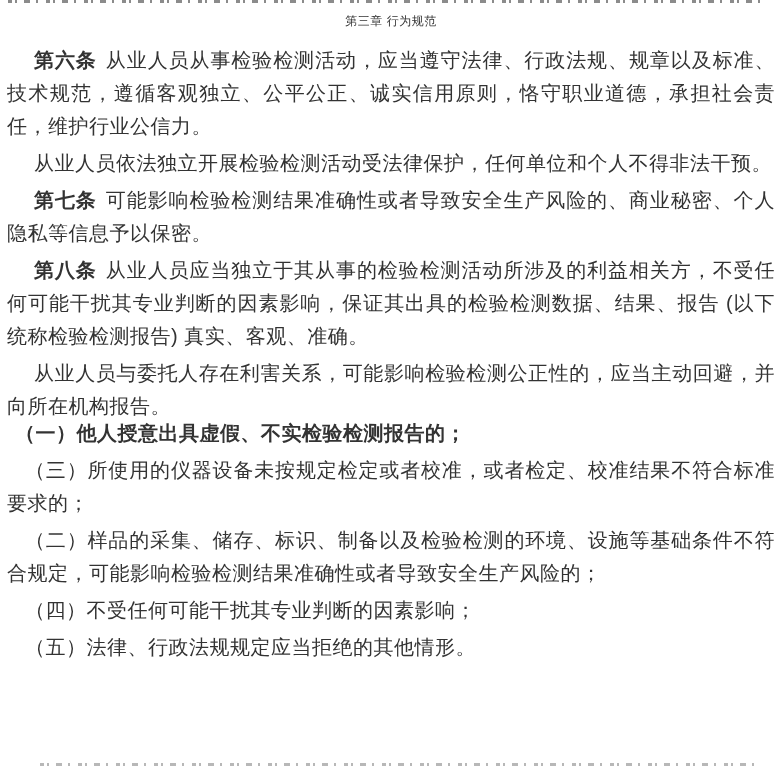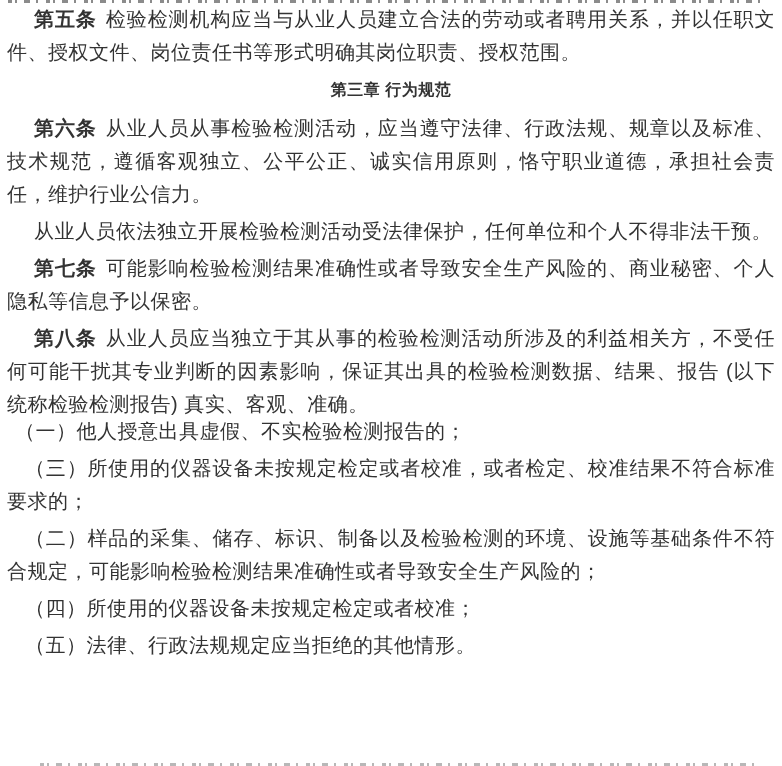--- a/index.html
+++ b/index.html
@@ -50,60 +50,61 @@
   }
   p.body .lead {
     font-weight: bold;
   }
   p.body .lead:not(:empty) {
     margin-right: 0.45em;
   }
   h3.chapter {
     margin: 2px 0 6px 0;
     text-align: center;
-    font-size: 16px;
-    font-weight: bold;
+    font-size: 12px;
+    font-weight: normal;
     line-height: 33px;
     text-indent: 0;
   }
   p.item {
     margin: 0 0 4px 0;
     text-indent: 18px;
   }
   p.item-first {
     text-indent: 8px;
     margin-top: -10px;
+    font-weight: bold;
   }
 </style>
 </head>
 <body>
 
 <div class="doc">
 
   <div class="sliver sliver-top"></div>
 
-  <p class="body"><b class="lead">第五条</b><span>检验检测机构应当与从业人员建立合法的劳动或者聘用关系，并以任职文件、授权文件、岗位责任书等形式明确其岗位职责、授权范围。</span></p>
 
   <h3 class="chapter">第三章 行为规范</h3>
 
   <p class="body"><b class="lead">第六条</b><span>从业人员从事检验检测活动，应当遵守法律、行政法规、规章以及标准、技术规范，遵循客观独立、公平公正、诚实信用原则，恪守职业道德，承担社会责任，维护行业公信力。</span></p>
 
   <p class="body"><span>从业人员依法独立开展检验检测活动受法律保护，任何单位和个人不得非法干预。</span></p>
 
   <p class="body"><b class="lead">第七条</b><span>可能影响检验检测结果准确性或者导致安全生产风险的、商业秘密、个人隐私等信息予以保密。</span></p>
 
   <p class="body"><b class="lead">第八条</b><span>从业人员应当独立于其从事的检验检测活动所涉及的利益相关方，不受任何可能干扰其专业判断的因素影响，保证其出具的检验检测数据、结果、报告 (以下统称检验检测报告) 真实、客观、准确。</span></p>
 
+  <p class="body"><span>从业人员与委托人存在利害关系，可能影响检验检测公正性的，应当主动回避，并向所在机构报告。</span></p>
 
 
   <p class="item item-first">（一）他人授意出具虚假、不实检验检测报告的；</p>
 
   <p class="item">（三）所使用的仪器设备未按规定检定或者校准，或者检定、校准结果不符合标准要求的；</p>
 
   <p class="item">（二）样品的采集、储存、标识、制备以及检验检测的环境、设施等基础条件不符合规定，可能影响检验检测结果准确性或者导致安全生产风险的；</p>
 
-  <p class="item">（四）所使用的仪器设备未按规定检定或者校准；</p>
+  <p class="item">（四）不受任何可能干扰其专业判断的因素影响；</p>
 
   <p class="item">（五）法律、行政法规规定应当拒绝的其他情形。</p>
 
 </div>
 
 <div class="sliver sliver-bottom"></div>
 
 </body></html>

